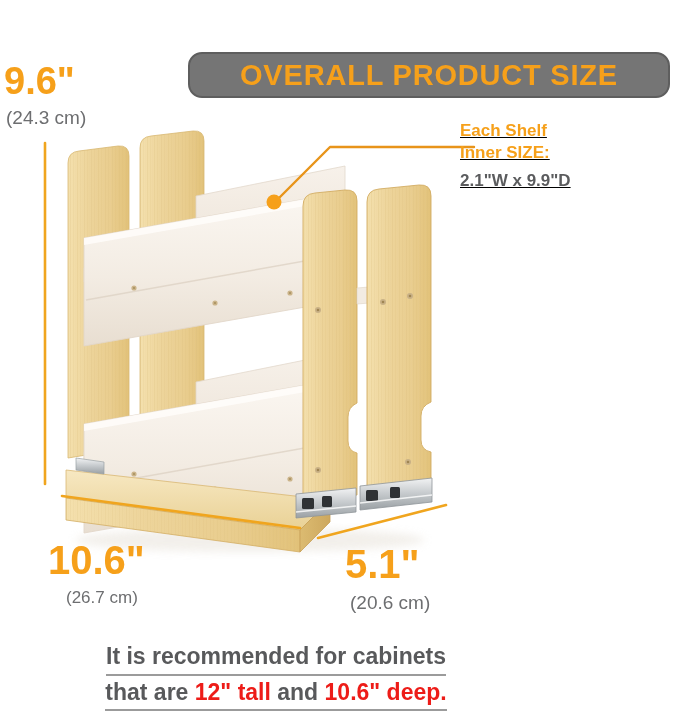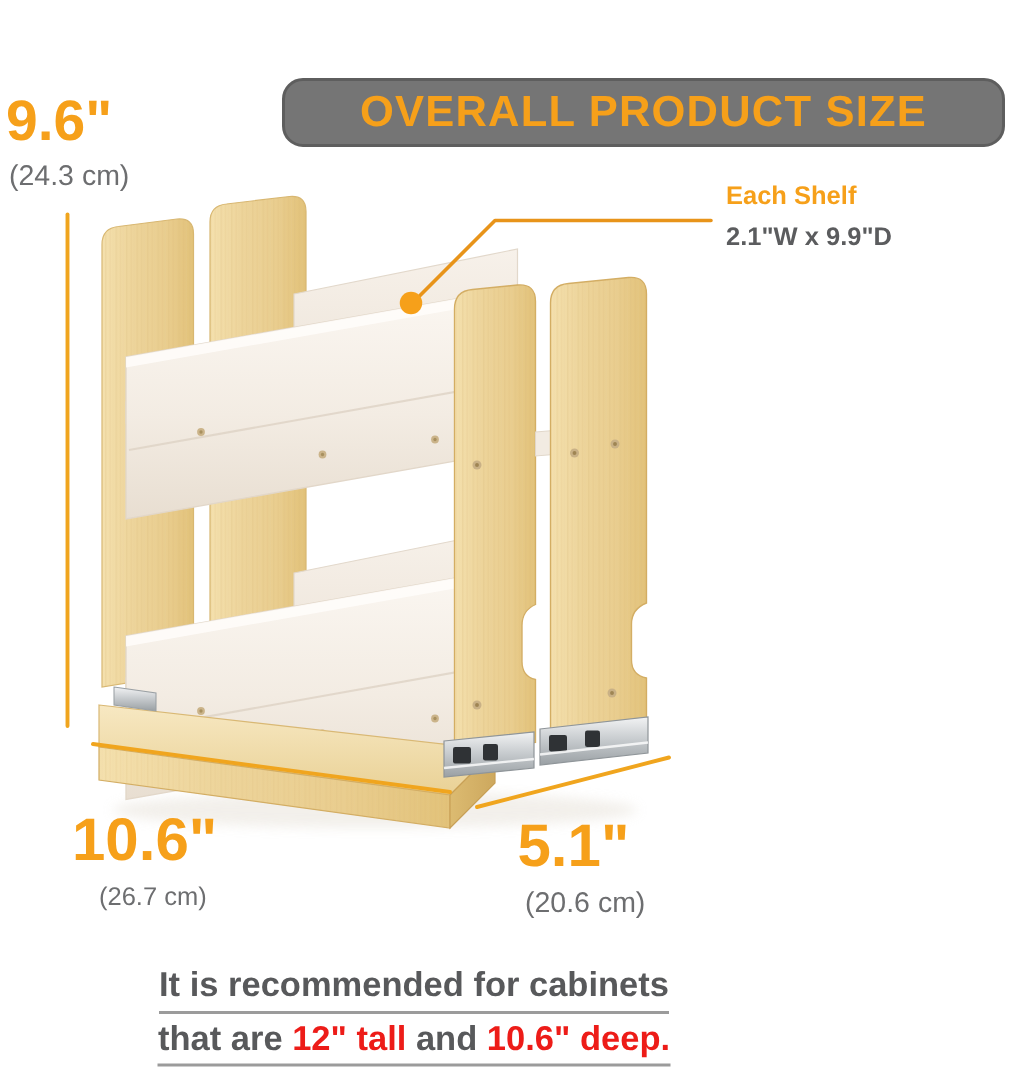--- a/index.html
+++ b/index.html
@@ -32,21 +32,21 @@
 
   #dim-width-group{ position:absolute; left:48px; top:540px; }
   #dim-width-group .dim-main{ font-size:40px; }
   #dim-width-group .dim-sub { font-size:17px; margin-top:9px; margin-left:18px;}
 
   #dim-depth-group{ position:absolute; left:345px; top:544px; }
   #dim-depth-group .dim-main{ font-size:40px; }
   #dim-depth-group .dim-sub { font-size:19px; margin-top:9px; margin-left:5px;}
 
   
-  #callout-group{ position:absolute; left:484px; top:120px; }
+  #callout-group{ position:absolute; left:460px; top:120px;text-decoration:underline; }
   #callout-group .c-line1,#callout-group .c-line2{
     color:#F6A01A; font-size:17px; font-weight:bold; line-height:1.32; white-space:nowrap;
   }
   #callout-group .c-line3{
     color:#5b5c5e; font-size:17px; font-weight:bold; line-height:1.32;
     margin-top:5px; white-space:nowrap;
   }
 
   
   #footer-note{
@@ -246,19 +246,20 @@
   <div class="dim-sub">(26.7 cm)</div>
 </div>
 
 <div id="dim-depth-group">
   <div class="dim-main">5.1"</div>
   <div class="dim-sub">(20.6 cm)</div>
 </div>
 
 <div id="callout-group">
   <div class="c-line1">Each Shelf</div>
+  <div class="c-line2">Inner SIZE:</div>
   <div class="c-line3">2.1"W x 9.9"D</div>
 </div>
 
 <div id="footer-note">
   <div class="f-line fg">It is recommended for cabinets</div><br>
   <div class="f-line"><span class="fg">that are </span><span class="fr">12" tall</span><span class="fg"> and </span><span class="fr">10.6" deep.</span></div>
 </div>
 
 </body></html>

